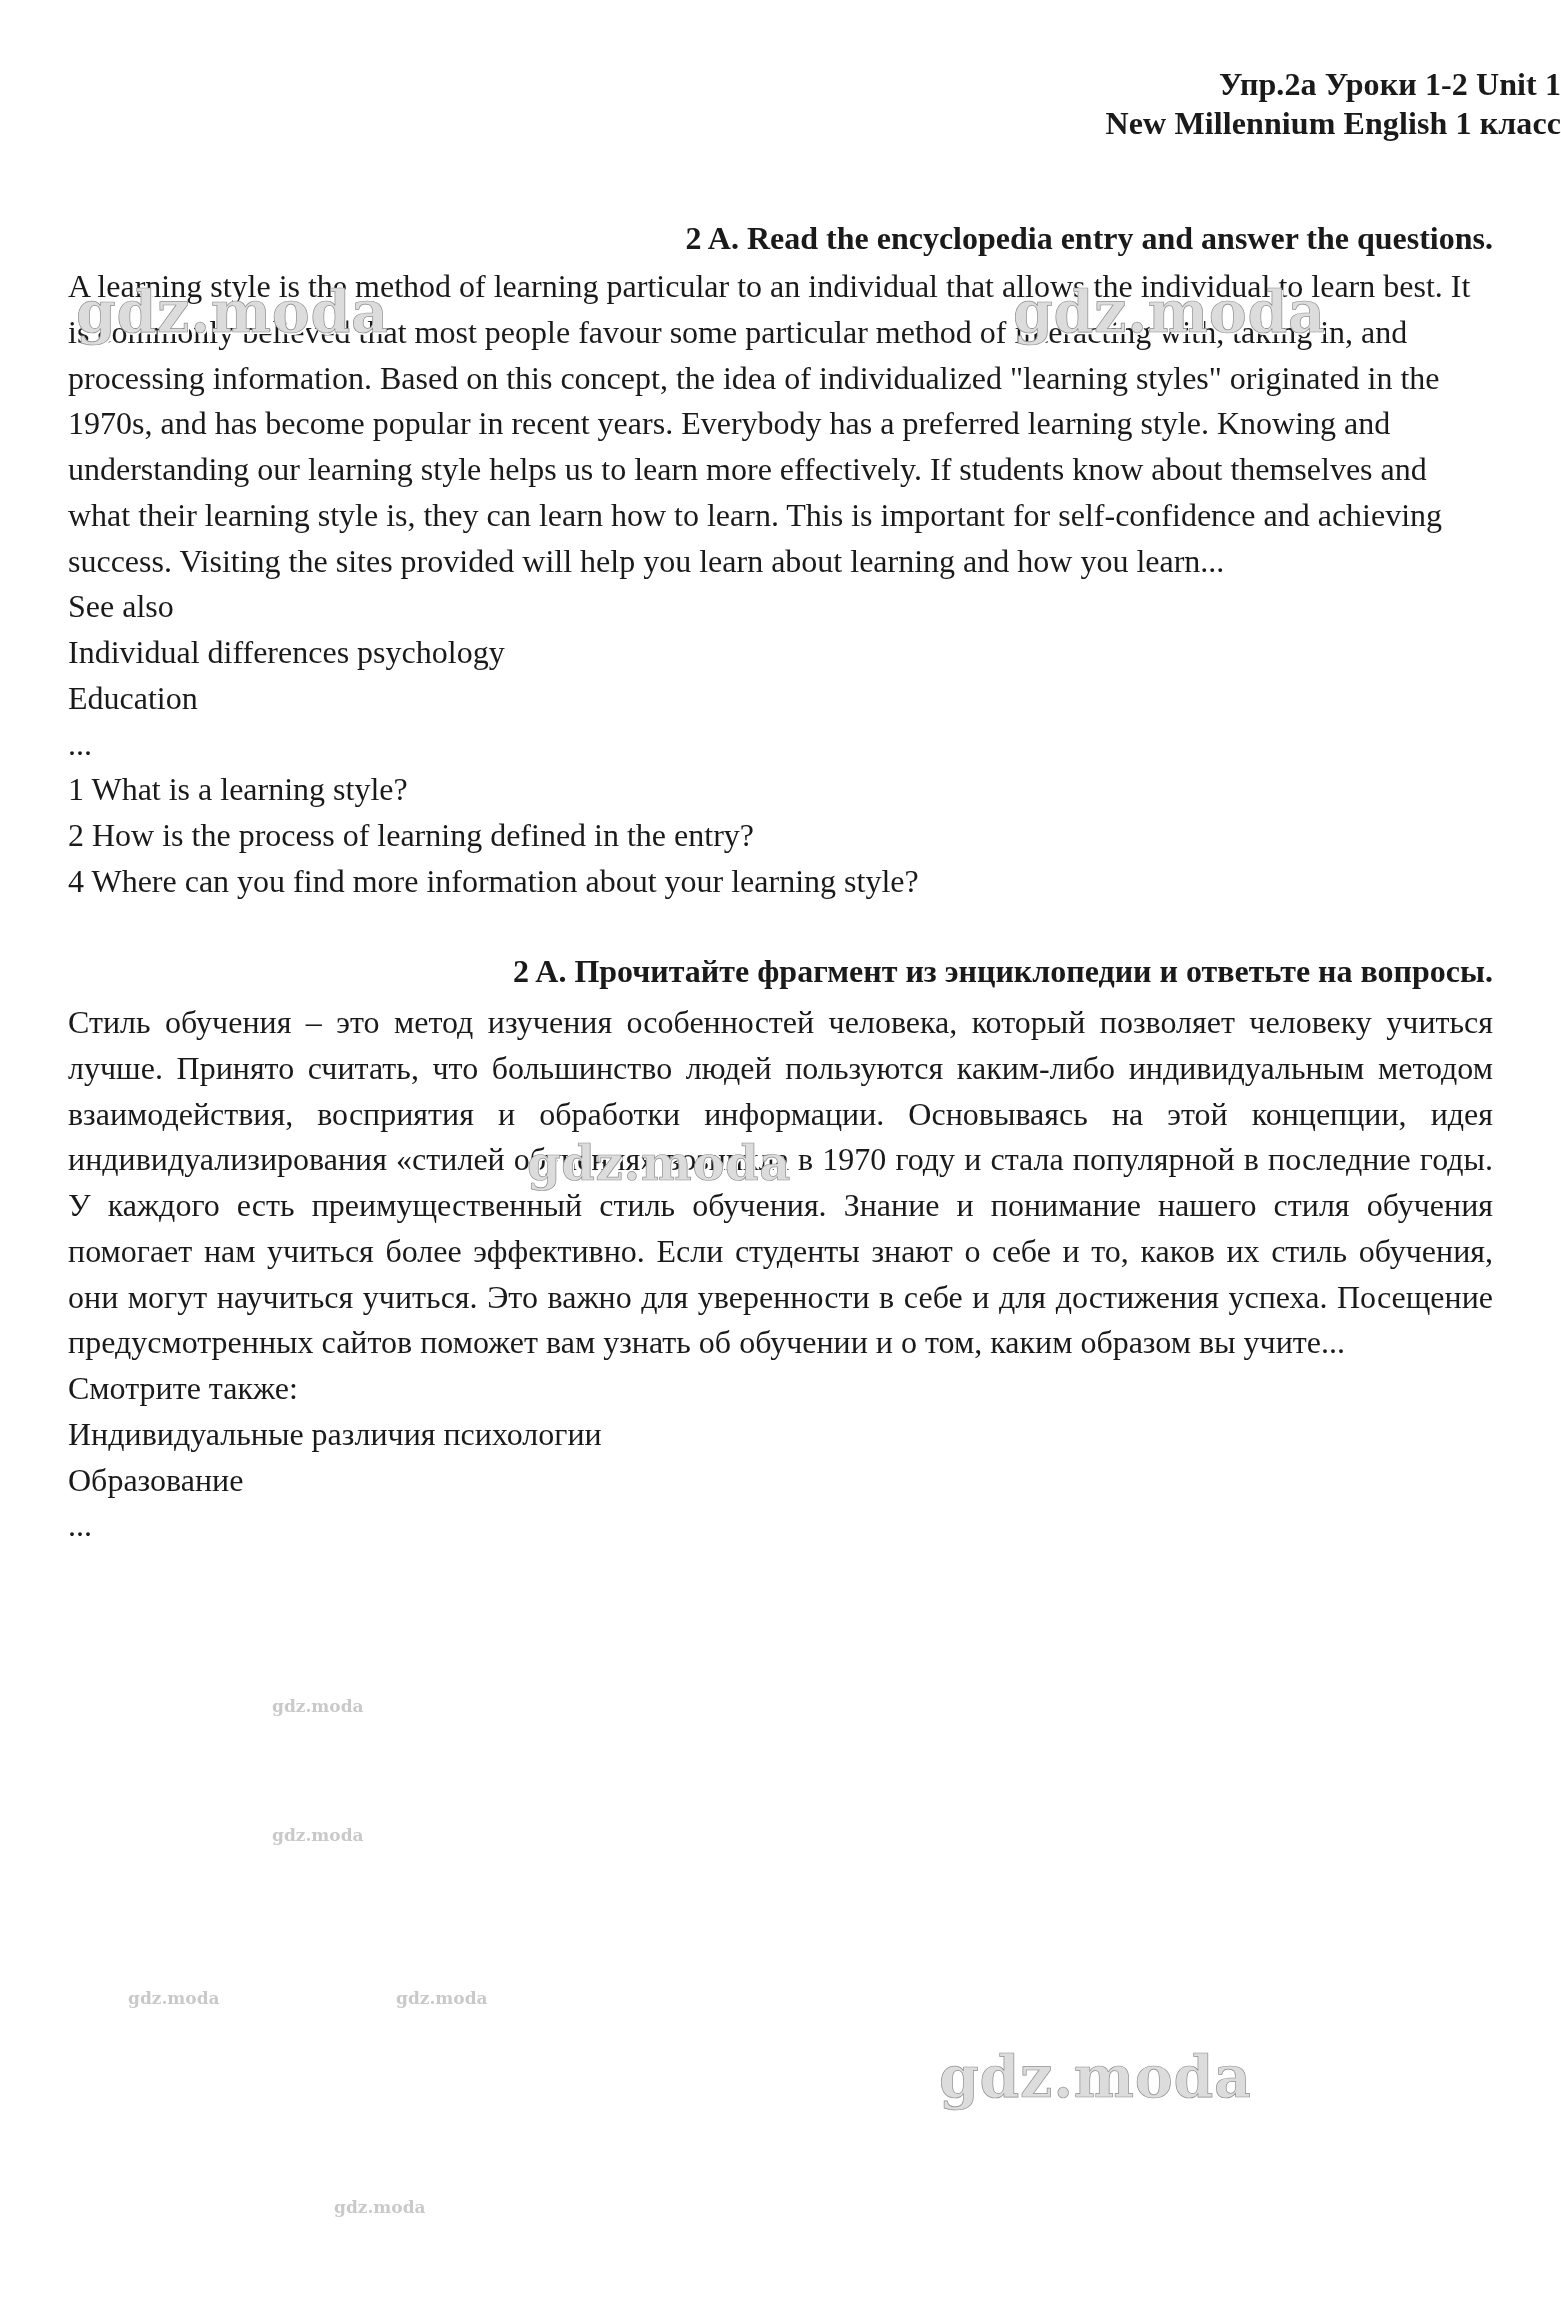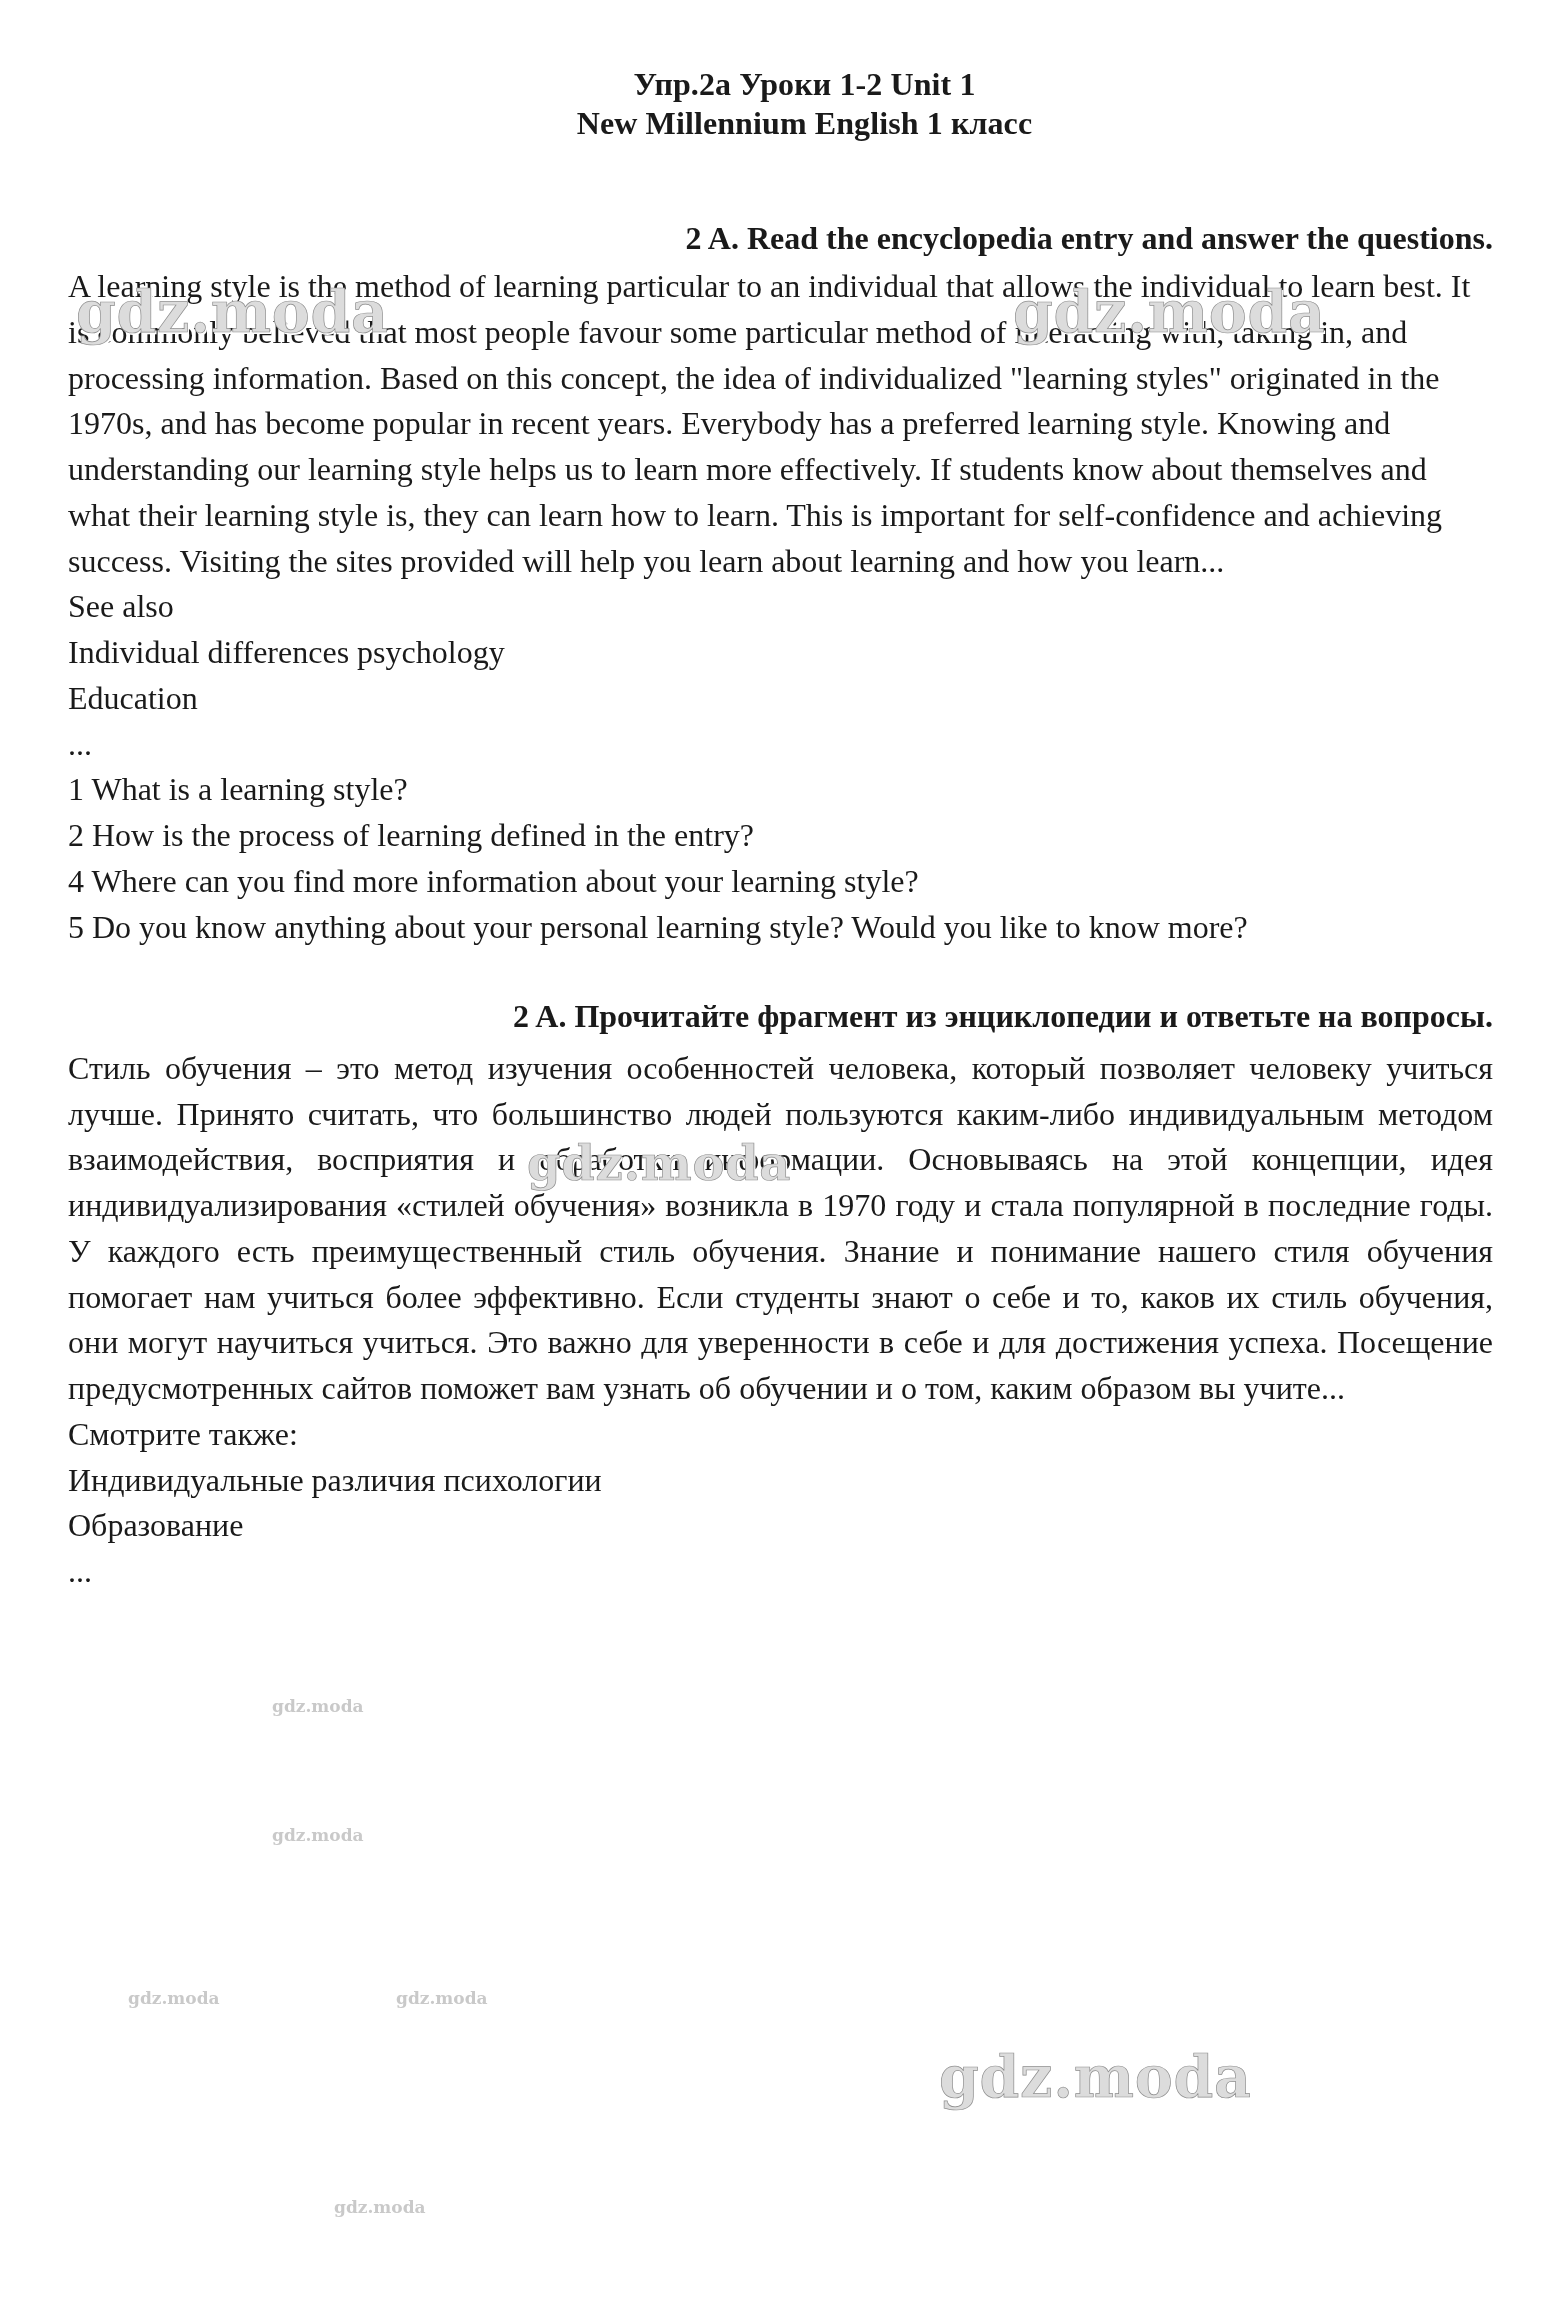--- a/index.html
+++ b/index.html
@@ -16,21 +16,21 @@
     overflow: hidden;
   }
   .page {
     position: relative;
     width: 1561px;
     min-height: 2319px;
     padding: 0;
     box-sizing: border-box;
   }
   .title-block {
-    text-align: center;
+    text-align: right;
     margin-top: 65px;
     font-weight: bold;
     font-size: 32px;
     line-height: 1.22;
     letter-spacing: 0.1px;
     padding-left: 48px;
   }
   .title-block .line2 {
     display: block;
   }
@@ -117,21 +117,20 @@
     <p class="para eng-body">A learning style is the method of learning particular to an individual that allows the individual to learn best. It is commonly believed that most people favour some particular method of interacting with, taking in, and processing information. Based on this concept, the idea of individualized "learning styles" originated in the 1970s, and has become popular in recent years. Everybody has a preferred learning style. Knowing and understanding our learning style helps us to learn more effectively. If students know about themselves and what their learning style is, they can learn how to learn. This is important for self-confidence and achieving success. Visiting the sites provided will help you learn about learning and how you learn...</p>
 
     <p class="line">See also</p>
     <p class="line">Individual differences psychology</p>
     <p class="line">Education</p>
     <p class="line">...</p>
 
     <p class="line">1 What is a learning style?</p>
     <p class="line">2 How is the process of learning defined in the entry?</p>
     <p class="line">4 Where can you find more information about your learning style?</p>
-    <p class="line">5 Do you know anything about your personal learning style? Would you like to know more?</p>
 
     <div class="gap-lg"></div>
 
     <p class="heading">2 A. Прочитайте фрагмент из энциклопедии и ответьте на вопросы.</p>
 
     <p class="para justify ru-block">Стиль обучения – это метод изучения особенностей человека, который позволяет человеку учиться лучше. Принято считать, что большинство людей пользуются каким-либо индивидуальным методом взаимодействия, восприятия и обработки информации. Основываясь на этой концепции, идея индивидуализирования «стилей обучения» возникла в 1970 году и стала популярной в последние годы. У каждого есть преимущественный стиль обучения. Знание и понимание нашего стиля обучения помогает нам учиться более эффективно. Если студенты знают о себе и то, каков их стиль обучения, они могут научиться учиться. Это важно для уверенности в себе и для достижения успеха. Посещение предусмотренных сайтов поможет вам узнать об обучении и о том, каким образом вы учите...</p>
 
     <p class="line">Смотрите также:</p>
     <p class="line">Индивидуальные различия психологии</p>
     <p class="line">Образование</p>

